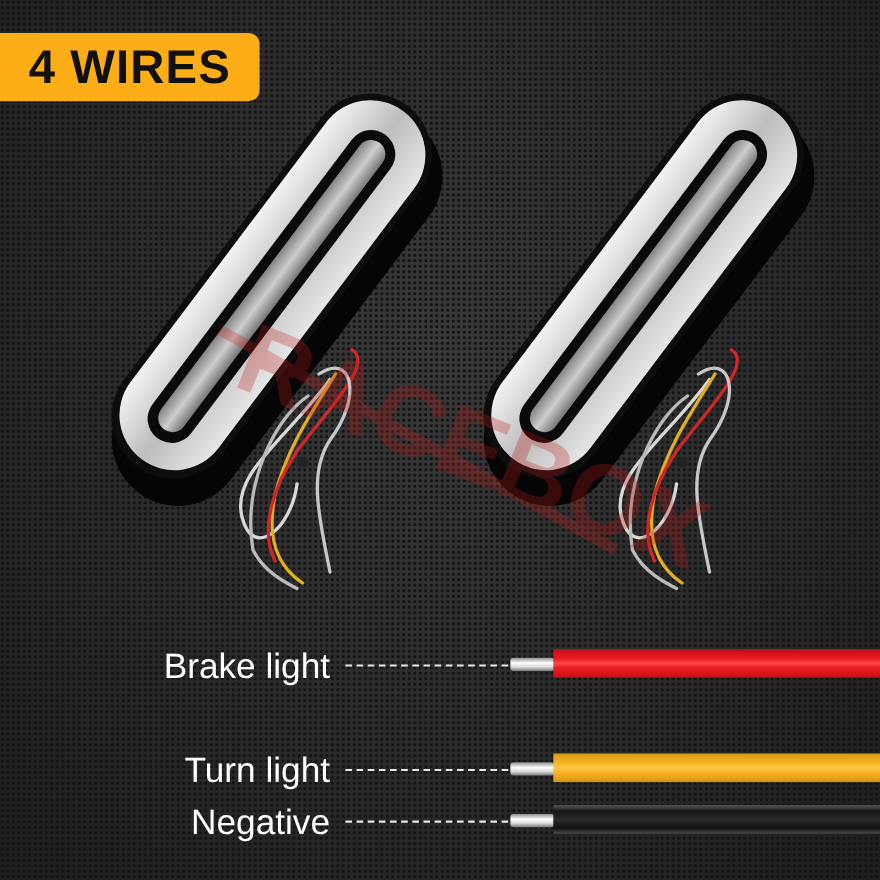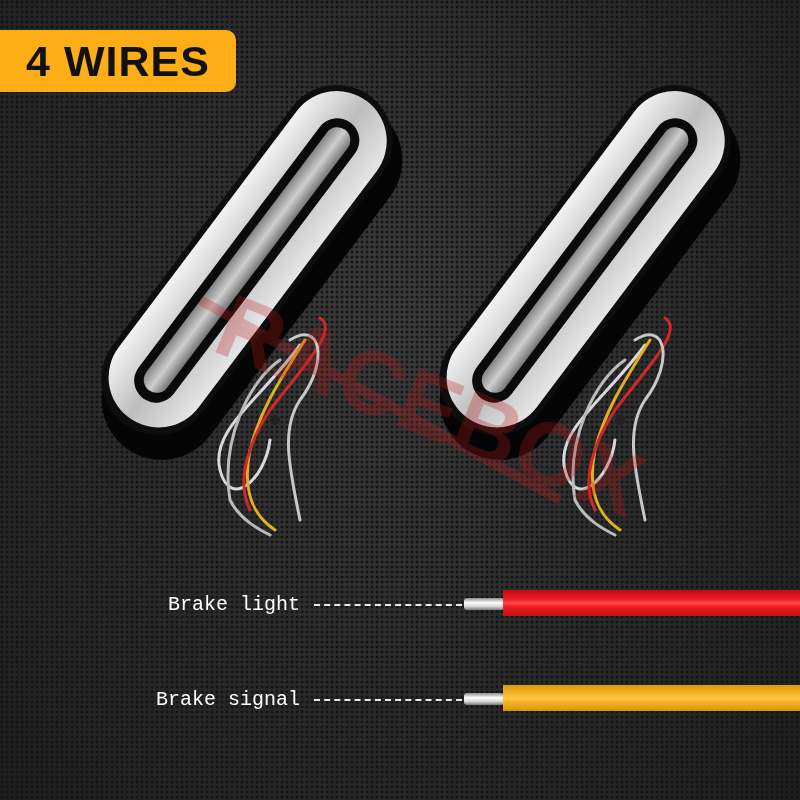--- a/index.html
+++ b/index.html
@@ -18,21 +18,21 @@
       display: flex; align-items: center; justify-content: center;
     }
     .badge span { font-weight: bold; font-size: 43px; color: #111; letter-spacing: 1px; }
 
     .scene { position: absolute; left: 0; top: 0; width: 800px; height: 560px; }
 
     .legend { position: absolute; left: 0; top: 580px; width: 800px; height: 200px; }
     .row { position: absolute; left: 0; width: 800px; height: 30px; }
     .row .label {
       position: absolute; right: 500px; top: 0; height: 30px; line-height: 30px;
-      color: #ffffff; font-size: 20px; white-space: nowrap; font-family: Liberation Mono, monospace;
+      color: #ffffff; font-size: 32px; white-space: nowrap;
     }
     .row .dash {
       position: absolute; left: 314px; top: 14px; width: 148px; height: 0;
       border-top: 2px dashed #e8e8e8;
     }
     .row .tip {
       position: absolute; left: 464px; top: 8px; width: 40px; height: 12px;
       border-radius: 3px;
       background: linear-gradient(#8d8d8d, #ffffff 40%, #d8d8d8 70%, #7a7a7a);
     }
@@ -102,18 +102,24 @@
 </svg>
 
 <div class="legend">
   <div class="row" style="top:10px">
     <span class="label">Brake light</span>
     <div class="dash"></div>
     <div class="tip"></div>
     <div class="wire" style="background:linear-gradient(#b80f14,#ef1c23 35%,#ff4a4a 50%,#ef1c23 65%,#c01418)"></div>
   </div>
   <div class="row" style="top:105px">
-    <span class="label">Brake signal</span>
+    <span class="label">Turn light</span>
     <div class="dash"></div>
     <div class="tip"></div>
     <div class="wire" style="background:linear-gradient(#d99a10,#fbb526 35%,#ffc84a 50%,#fbb526 65%,#d5940f)"></div>
   </div>
+  <div class="row" style="top:152px">
+    <span class="label">Negative</span>
+    <div class="dash"></div>
+    <div class="tip"></div>
+    <div class="wire" style="background:linear-gradient(#5a5a5a,#161616 20%,#2a2a2a 50%,#111 80%,#4a4a4a)"></div>
+  </div>
 </div>
 
 </body></html>

